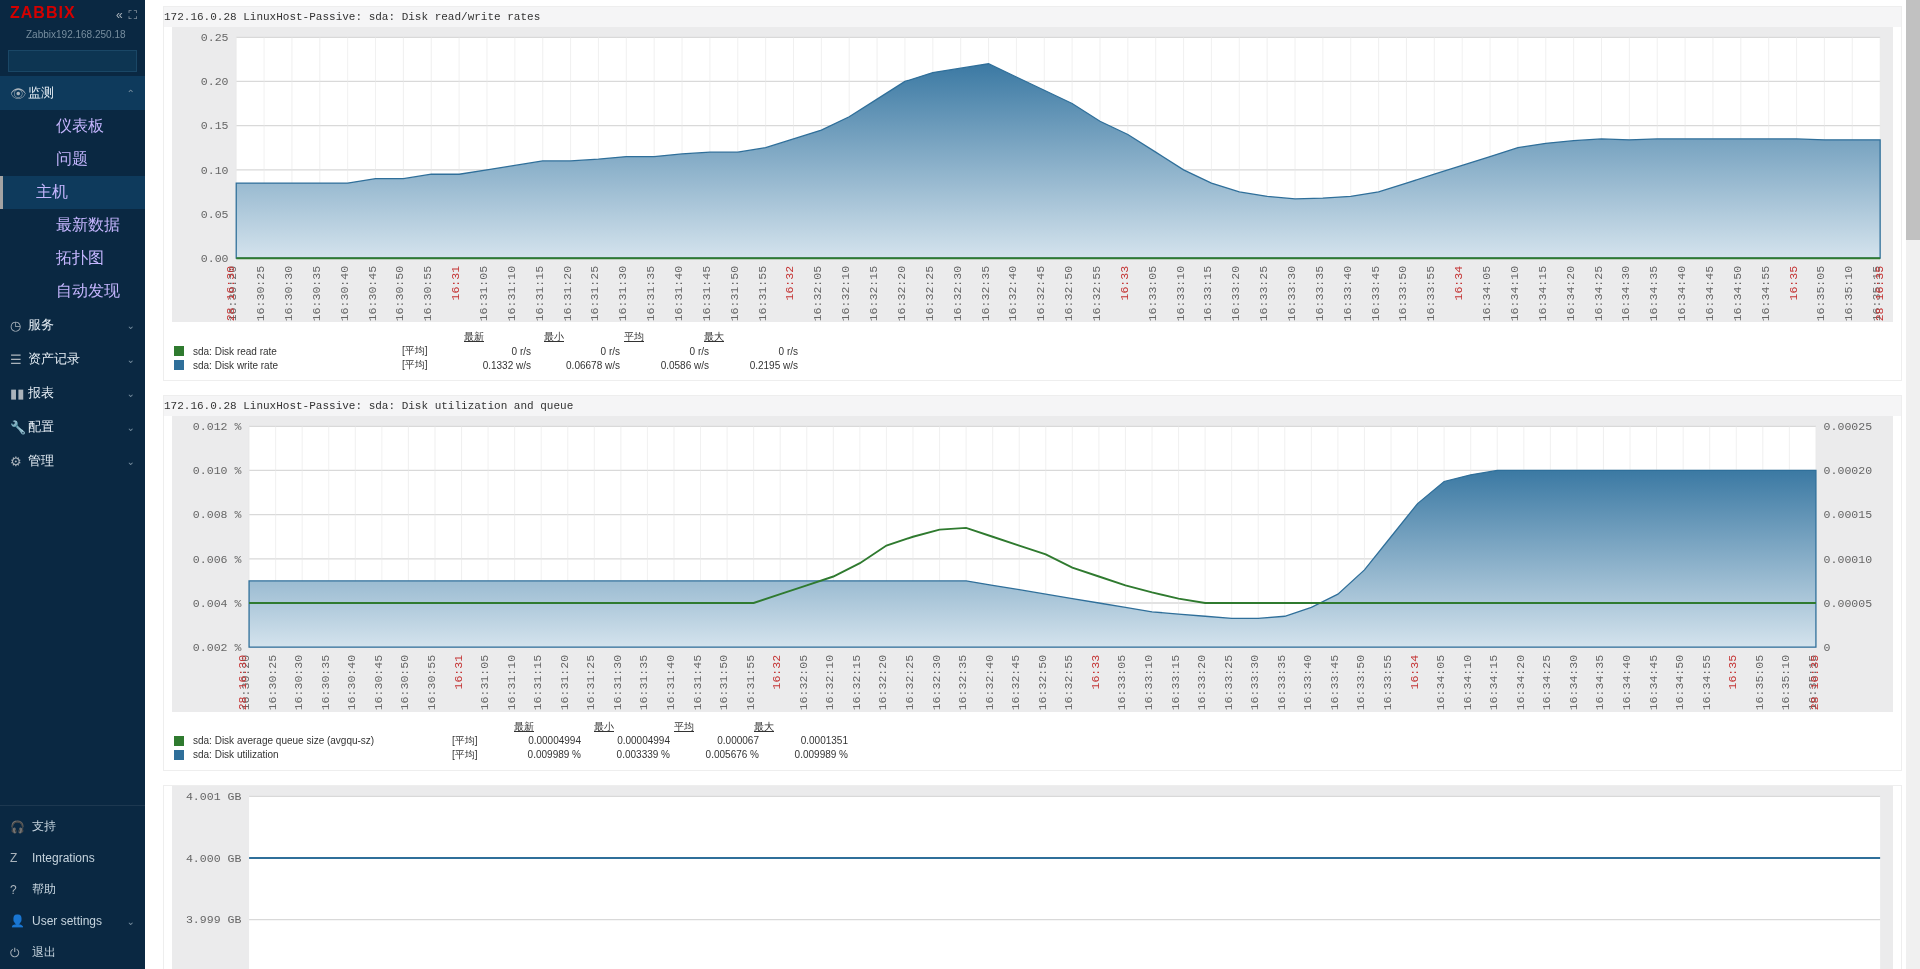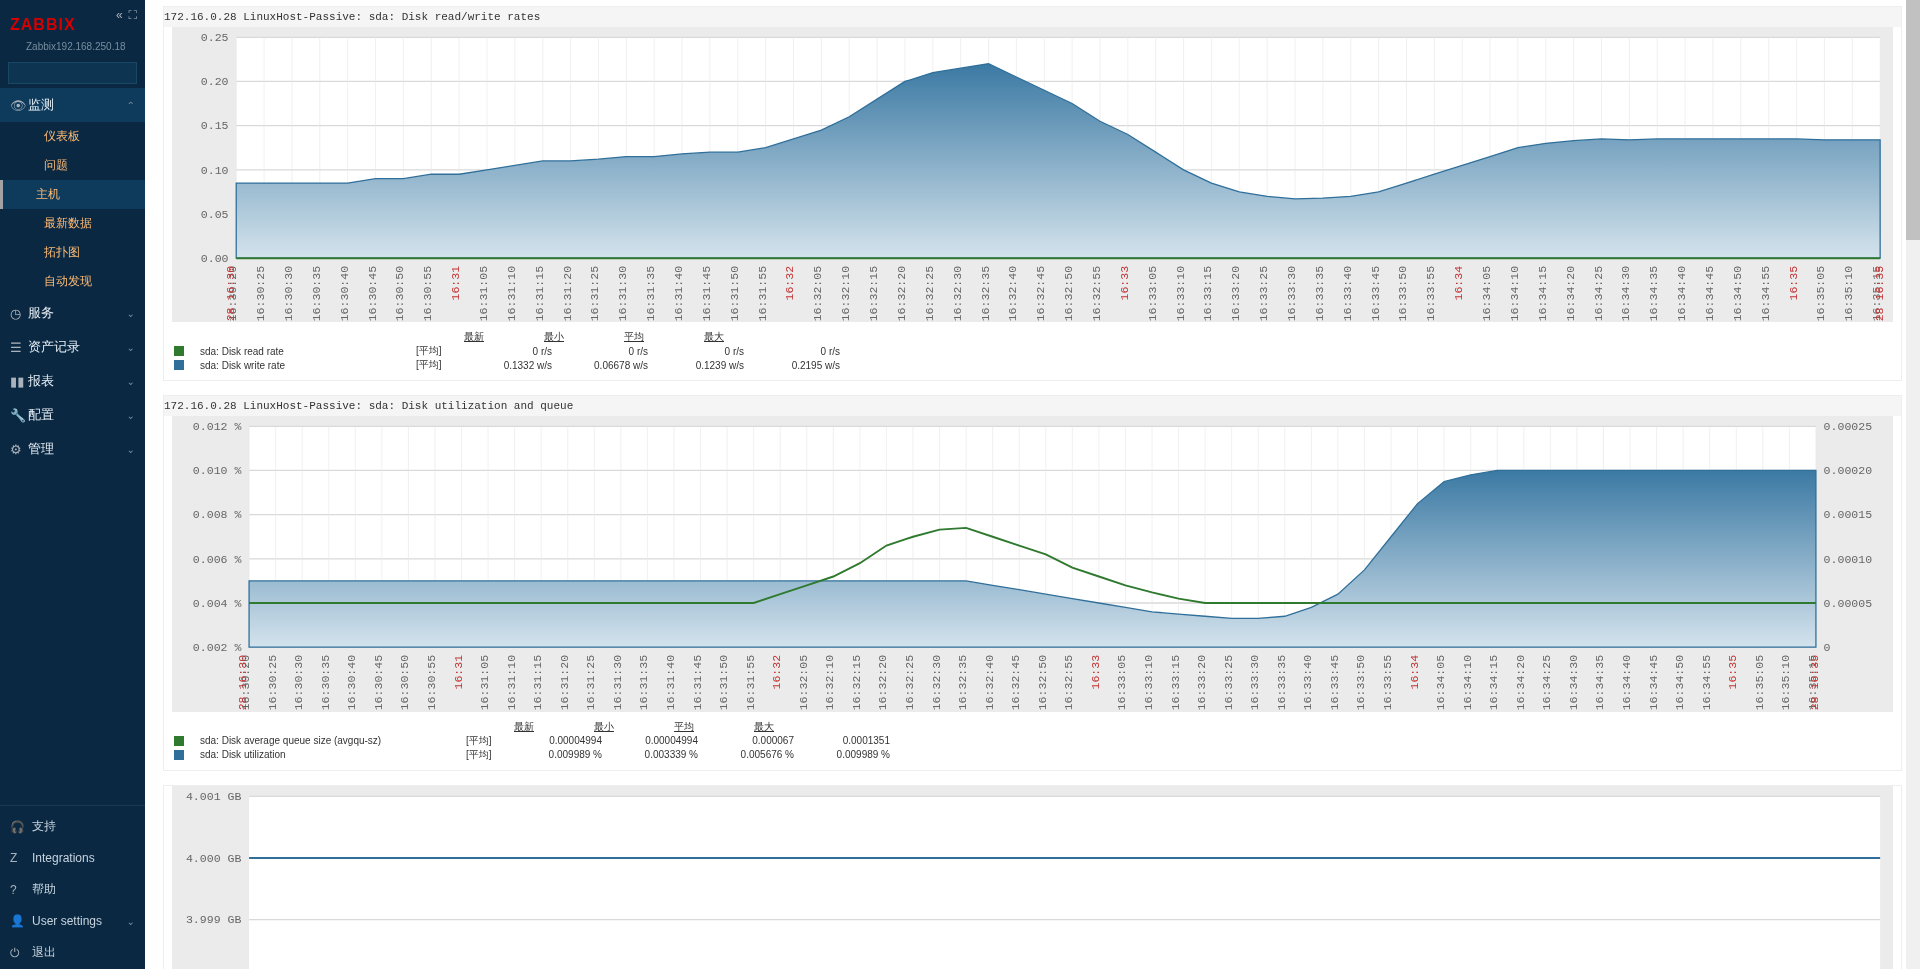--- a/index.html
+++ b/index.html
@@ -8,21 +8,21 @@
     .sidebar {
       width: 145px;
       background: #0a2842;
       color: #ffffff;
       display: flex;
       flex-direction: column;
       height: 100%;
     }
     
     .sidebar-header {
-      padding: 16px 10px 5px 10px;
+      padding: 4px 10px 5px 10px;
       position: relative;
     }
     
     .logo {
       color: #d40000;
       font-weight: bold;
       font-size: 16px;
       letter-spacing: 1px;
       display: inline-block;
     }
@@ -85,23 +85,23 @@
     }
     
     .nav-section .chevron {
       position: absolute;
       right: 10px;
       color: #768d9e;
       font-size: 10px;
     }
     
     .nav-sub {
-      padding: 6px 10px 6px 44px;
-      font-size: 12px;
-      color: #fdba74;
+      padding: 6px 10px 6px 56px;
+      font-size: 16px;
+      color: #c4b5fd;
       cursor: pointer;
     }
     
     .nav-sub.active {
       background: #0e3a5c;
       border-left: 3px solid #a3a3a3;
       padding-left: 33px;
     }
     
     .nav-spacer { flex: 1; }
@@ -158,21 +158,21 @@
     
     .chart-svg { display: block; width: 100%; }
     
     .legend {
       font-family: "Courier New", monospace;
       font-size: 10px;
       padding: 4px 10px 8px 10px;
       color: #333;
     }
     
-    .legend-row { display: flex; align-items: center; gap: 16px; }
+    .legend-row { display: flex; align-items: center; gap: 9px; }
     .legend-header { display: flex; font-weight: normal; padding-left: 230px; text-decoration: underline; }
     .legend-header span { width: 80px; text-align: right; }
     .legend-swatch { width: 10px; height: 10px; display: inline-block; }
     .legend-name { width: 200px; }
     .legend-agg { width: 40px; }
     .legend-val { width: 80px; text-align: right; }
     
     .grid-line { stroke: #d9d9d9; stroke-width: 1; }
     .grid-line-minor { stroke: #e8e8e8; stroke-width: 0.5; }
     .axis-text { font-family: "Courier New", monospace; font-size: 9px; fill: #666; }
@@ -442,21 +442,21 @@
         <span class="legend-val">0 r/s</span>
         <span class="legend-val">0 r/s</span>
         <span class="legend-val">0 r/s</span>
       </div>
       <div class="legend-row">
         <span class="legend-swatch" style="background:#2f6f9a"></span>
         <span class="legend-name">sda: Disk write rate</span>
         <span class="legend-agg">[平均]</span>
         <span class="legend-val">0.1332 w/s</span>
         <span class="legend-val">0.06678 w/s</span>
-        <span class="legend-val">0.1239 w/s</span>
+        <span class="legend-val">0.0586 w/s</span>
         <span class="legend-val">0.2195 w/s</span>
       </div>
     </div>
   </div>
 
   <div class="chart-panel">
     <div class="chart-title">172.16.0.28 LinuxHost-Passive: sda: Disk utilization and queue</div>
     <div class="chart-body" id="chart2">
         <svg class="chart-svg" viewBox="0 0 1340 230">
           <rect x="60" y="8" width="1220" height="172" fill="#fff"></rect>

